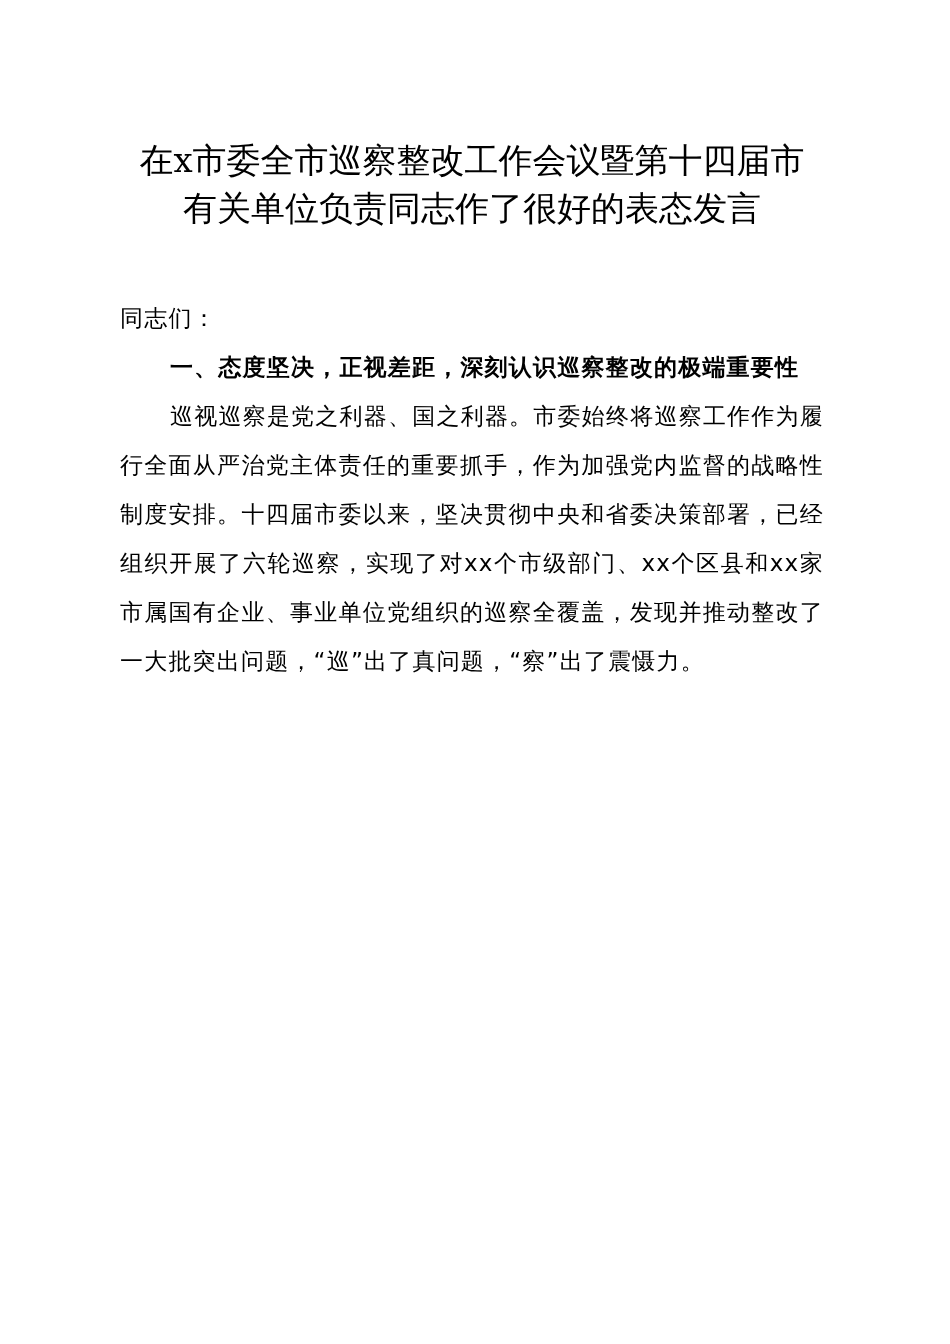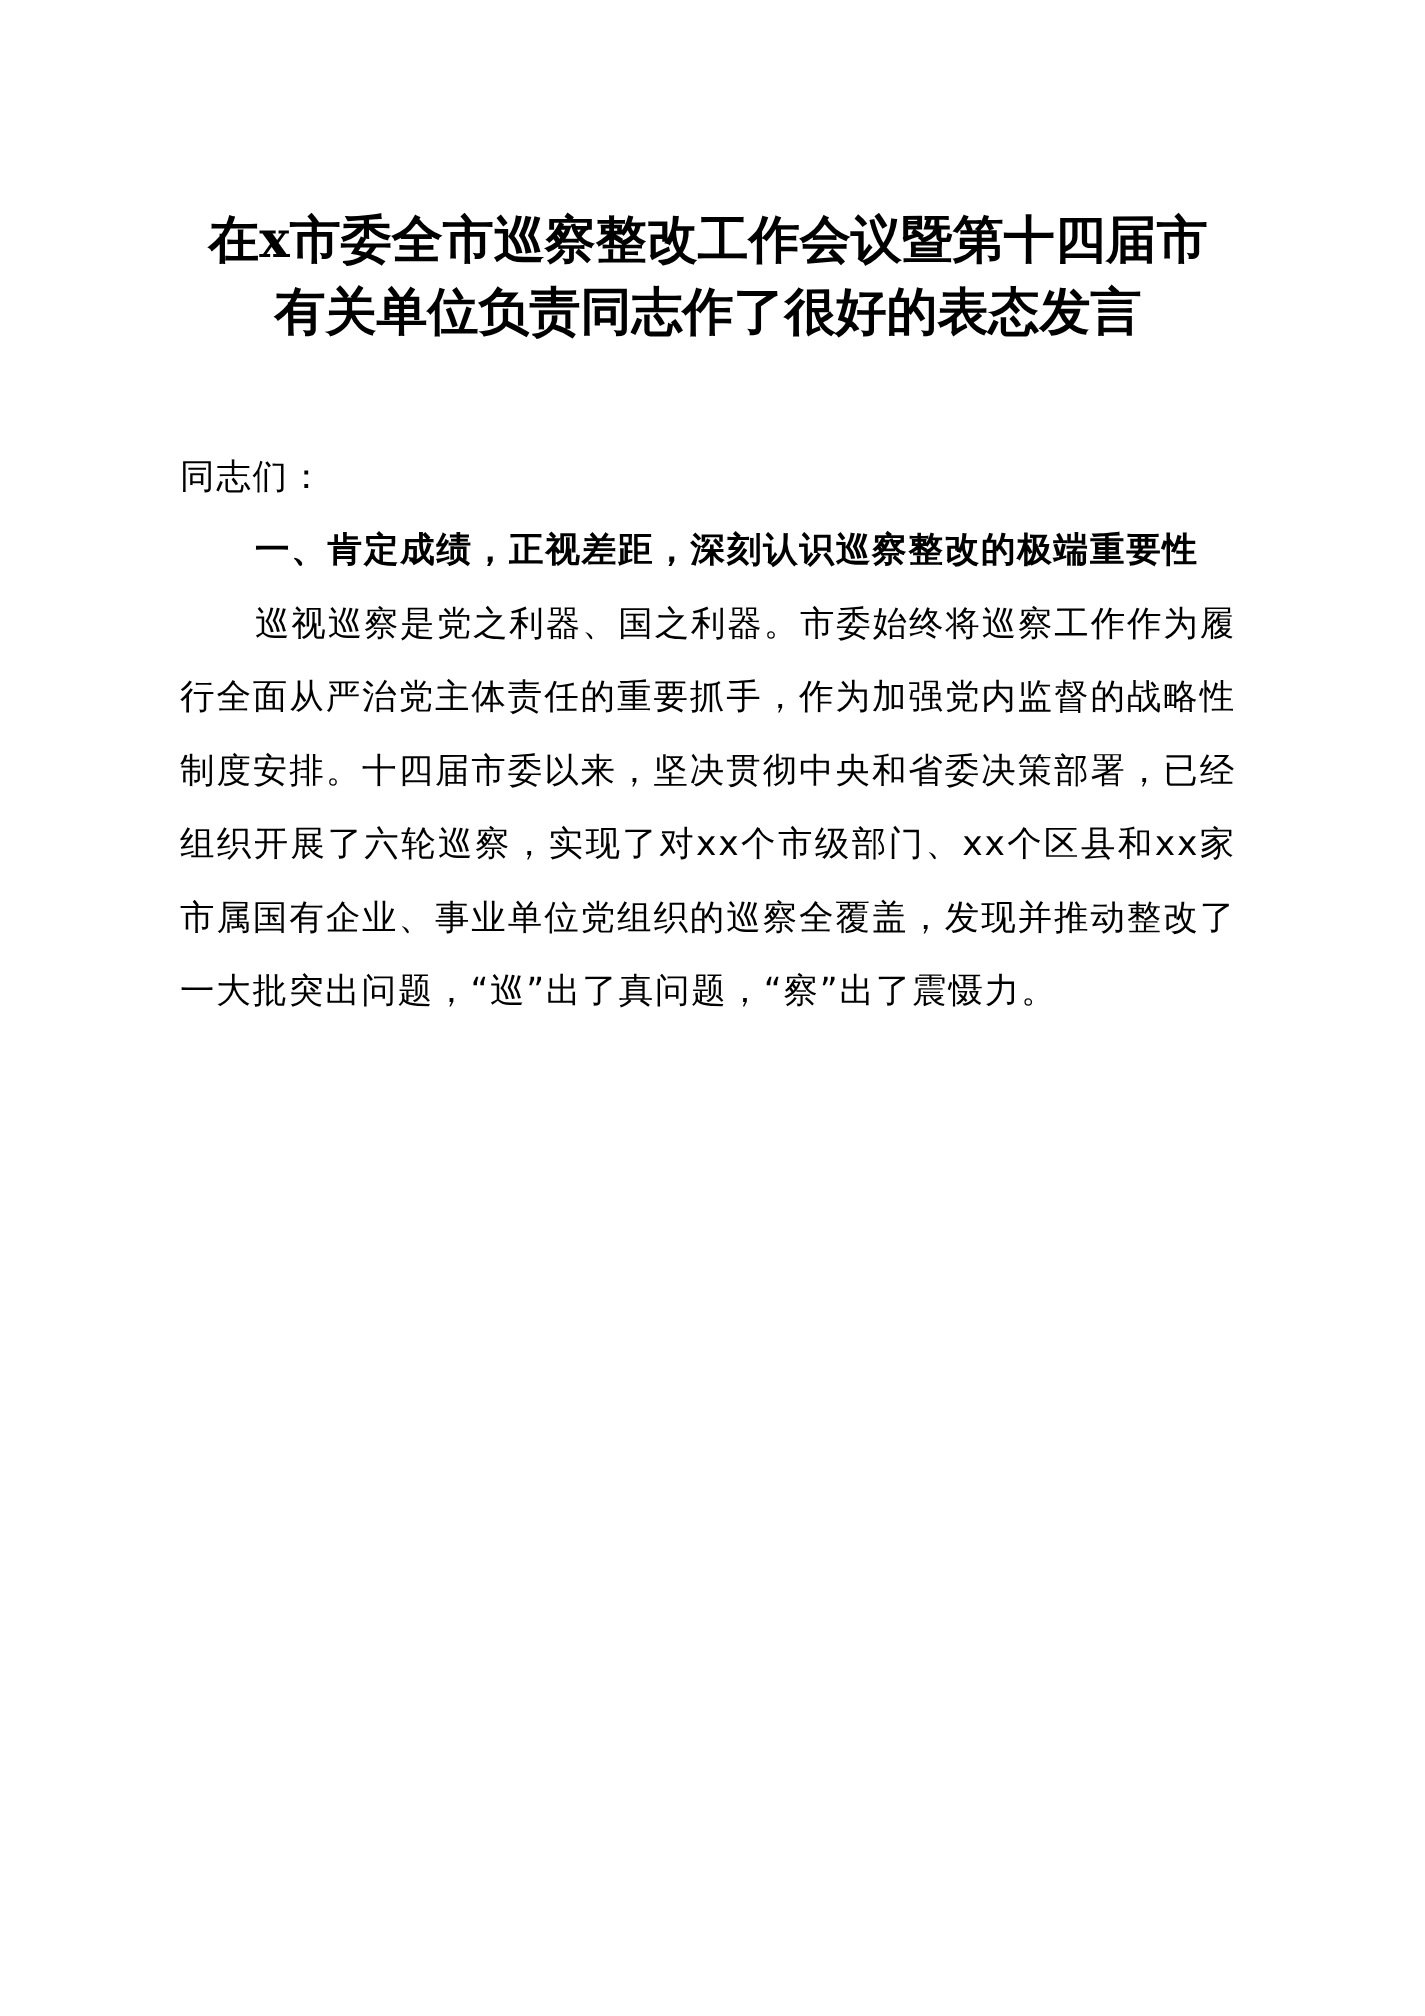--- a/index.html
+++ b/index.html
@@ -15,21 +15,21 @@
       color: #000000;
     }
     .page {
       position: absolute;
       left: 120px;
       top: 136px;
       width: 704px;
     }
     .title {
       font-family: "DejaVu Serif", "Liberation Serif", serif;
-      font-weight: bold;
+      font-weight: normal;
       font-size: 34px;
       line-height: 48px;
       text-align: center;
       margin: 0 -16px 0 -16px;
       letter-spacing: 0px;
     }
     .title-line {
       display: block;
     }
     .body-text {
@@ -62,16 +62,16 @@
 <body>
 
 <div class="page">
   <h1 class="title">
     <span class="title-line">在x市委全市巡察整改工作会议暨第十四届市</span>
     <span class="title-line">有关单位负责同志作了很好的表态发言</span>
   </h1>
 
   <div class="body-text">
     <p class="salutation">同志们：</p>
-    <p class="heading">一、肯定成绩，正视差距，深刻认识巡察整改的极端重要性</p>
+    <p class="heading">一、态度坚决，正视差距，深刻认识巡察整改的极端重要性</p>
     <p class="para">巡视巡察是党之利器、国之利器。市委始终将巡察工作作为履行全面从严治党主体责任的重要抓手，作为加强党内监督的战略性制度安排。十四届市委以来，坚决贯彻中央和省委决策部署，已经组织开展了六轮巡察，实现了对xx个市级部门、xx个区县和xx家市属国有企业、事业单位党组织的巡察全覆盖，发现并推动整改了一大批突出问题，“巡”出了真问题，“察”出了震慑力。</p>
   </div>
 </div>
 
 </body></html>

